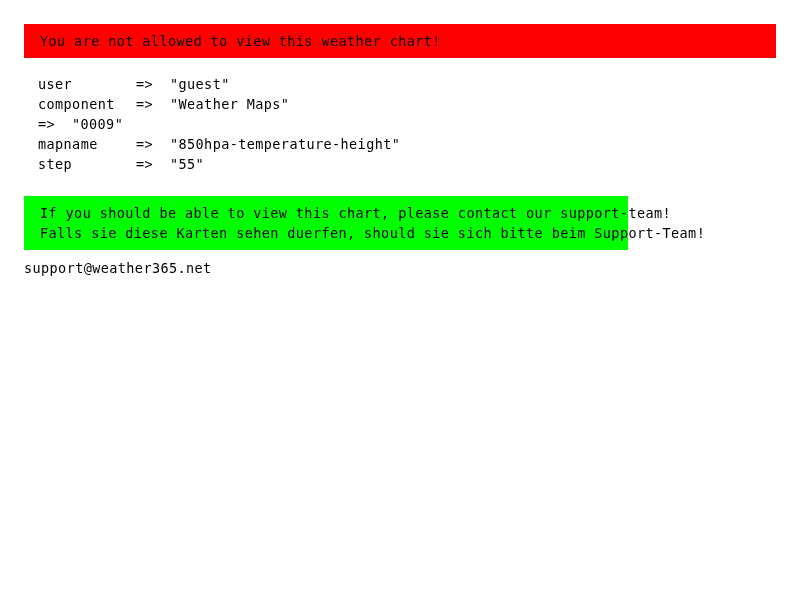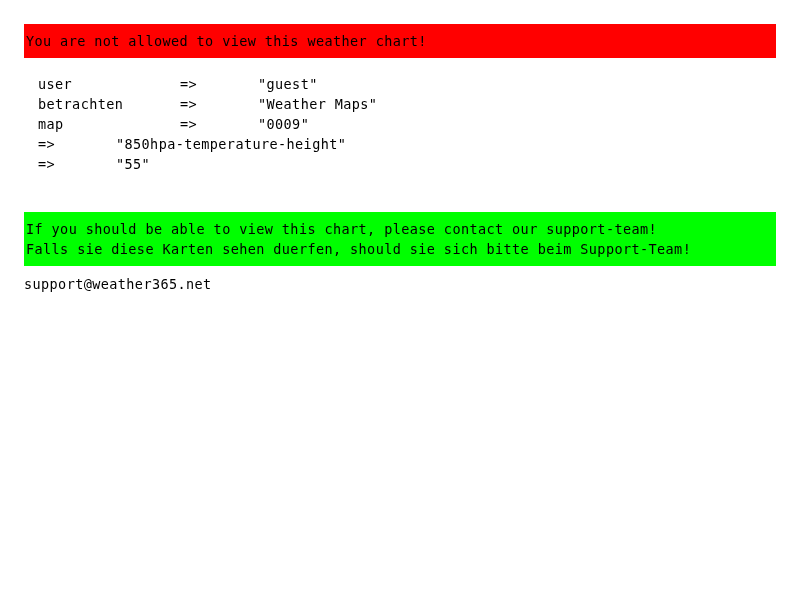--- a/index.html
+++ b/index.html
@@ -14,49 +14,48 @@
     font-size: 13.5px;
     color: #000000;
     position: relative;
     overflow: hidden;
   }
   .page {
     padding: 0;
   }
   .banner {
     margin: 0 24px;
-    padding: 7px 2px;
+    padding: 7px 16px;
     box-sizing: border-box;
   }
   .banner-error {
     background: #ff0000;
     color: #000000;
     margin-top: 24px;
     width: 752px;
   }
   .banner-info {
     background: #00ff00;
     color: #000000;
-    margin-top: 16px;
-    width: 752px;
+    margin-top: 0;
+    width: 604px;
   }
   .banner-line {
     line-height: 20px;
     white-space: pre;
     letter-spacing: 0.4px;
   }
   .params {
     margin: 16px 0 0 38px;
   }
   .param-row {
     display: flex;
     line-height: 20px;
     white-space: pre;
     letter-spacing: 0.4px;
-    gap: 44px;
   }
   .param-key {
     width: 98px;
     flex: 0 0 98px;
   }
   .param-arrow {
     width: 34px;
     flex: 0 0 34px;
   }
   .param-val {
@@ -85,34 +84,35 @@
     <div class="banner-line">You are not allowed to view this weather chart!</div>
   </div>
 
   <div class="params">
     <div class="param-row">
       <span class="param-key">user</span>
       <span class="param-arrow">=&gt;</span>
       <span class="param-val">"guest"</span>
     </div>
     <div class="param-row">
-      <span class="param-key">betrachten</span>
+      <span class="param-key">component</span>
       <span class="param-arrow">=&gt;</span>
       <span class="param-val">"Weather Maps"</span>
     </div>
     <div class="param-row">
-      <span class="param-key">map</span>
       <span class="param-arrow">=&gt;</span>
       <span class="param-val">"0009"</span>
     </div>
     <div class="param-row">
+      <span class="param-key">mapname</span>
       <span class="param-arrow">=&gt;</span>
       <span class="param-val">"850hpa-temperature-height"</span>
     </div>
     <div class="param-row">
+      <span class="param-key">step</span>
       <span class="param-arrow">=&gt;</span>
       <span class="param-val">"55"</span>
     </div>
   </div>
 
   <div class="spacer-before-info"></div>
 
   <div class="banner banner-info">
     <div class="banner-line">If you should be able to view this chart, please contact our support-team!</div>
     <div class="banner-line">Falls sie diese Karten sehen duerfen, should sie sich bitte beim Support-Team!</div>

